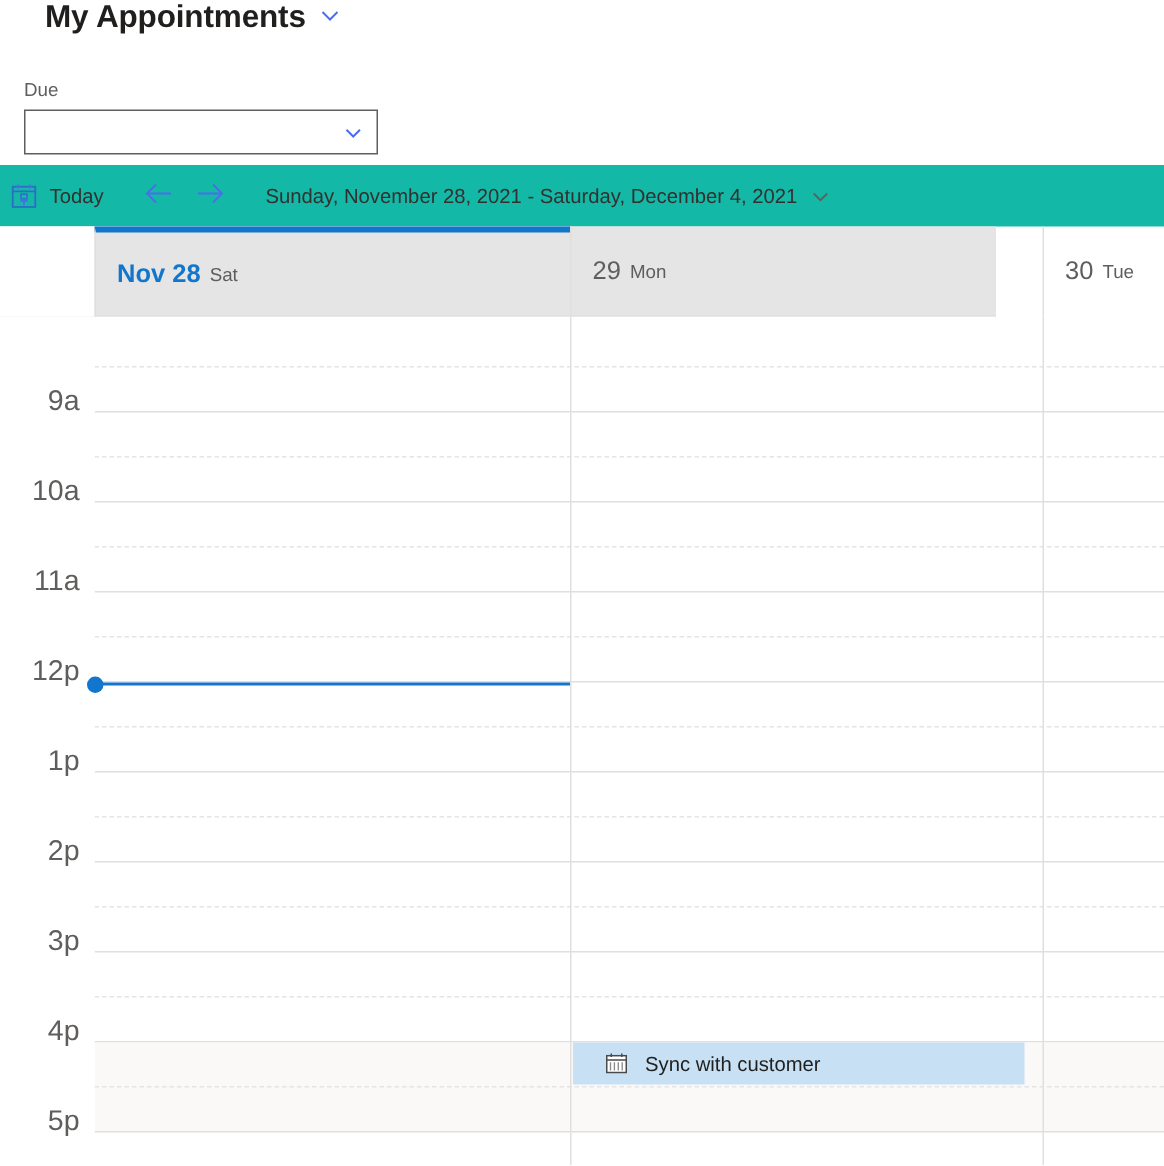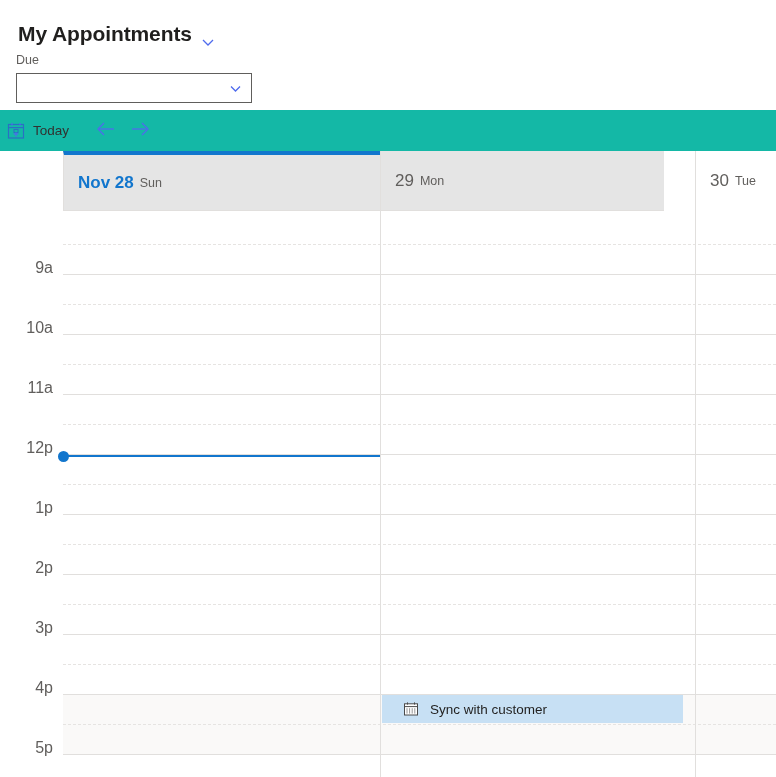--- a/index.html
+++ b/index.html
@@ -13,22 +13,22 @@
     font-family: "Liberation Sans", sans-serif;
     color: #323130;
     overflow: hidden;
     position: relative;
   }
 
   
   .page-header {
     height: 46px;
     display: flex;
-    align-items: flex-end;
-    padding-left: 18px;
+    align-items: flex-start;
+    padding-left: 30px;
     box-sizing: border-box;
   }
   .page-title {
     font-size: 21px;
     font-weight: 600;
     color: #201f1e;
     letter-spacing: -0.1px;
   }
   .title-chevron {
     margin-left: 9px;
@@ -193,21 +193,21 @@
     left: 0;
     top: 0;
     width: 63px;
     height: 100%;
     background: #ffffff;
     z-index: 3;
   }
   .hour-label {
     position: absolute;
     right: 10px;
-    font-size: 16px;
+    font-size: 19px;
     color: #605e5c;
     text-align: right;
     line-height: 14px;
   }
   .grid-area {
     position: absolute;
     left: 63px;
     top: 0;
     right: 0;
     height: 100%;
@@ -333,31 +333,39 @@
 
   <div class="nav-arrow">
     <span>
       <svg width="22" height="18" viewBox="0 0 22 18" aria-hidden="true">
         <line x1="3" y1="9" x2="19" y2="9" stroke="#4f6bed" stroke-width="1.3"></line>
         <path d="M13 3 L19 9 L13 15" fill="none" stroke="#4f6bed" stroke-width="1.3"></path>
       </svg>
     </span>
   </div>
 
+  <div class="cmd-item">
+    <span class="date-range">Sunday, November 28, 2021 - Saturday, December 4, 2021</span>
+    <span class="sm-chevron">
+      <svg width="14" height="14" viewBox="0 0 14 14" aria-hidden="true">
+        <path d="M2.5 5 L7 9.5 L11.5 5" fill="none" stroke="#605e5c" stroke-width="1.2"></path>
+      </svg>
+    </span>
+  </div>
 
 </div>
 
 <div class="cal">
 
   <div class="cal-headrow">
     <div class="gutter-head"></div>
     <div id="day-heads">
         <div class="daycol-head today" style="left: 63px; width: 317px;">
           <span class="day-num">Nov 28</span>
-          <span class="day-name">Sun</span>
+          <span class="day-name">Sat</span>
         </div>
         <div class="daycol-head" style="left: 380px; width: 315px;">
           <span class="day-num">29</span>
           <span class="day-name">Mon</span>
         </div>
         <div class="daycol-head" style="left: 695px; width: 81px;">
           <span class="day-num">30</span>
           <span class="day-name">Tue</span>
         </div>
       </div>

